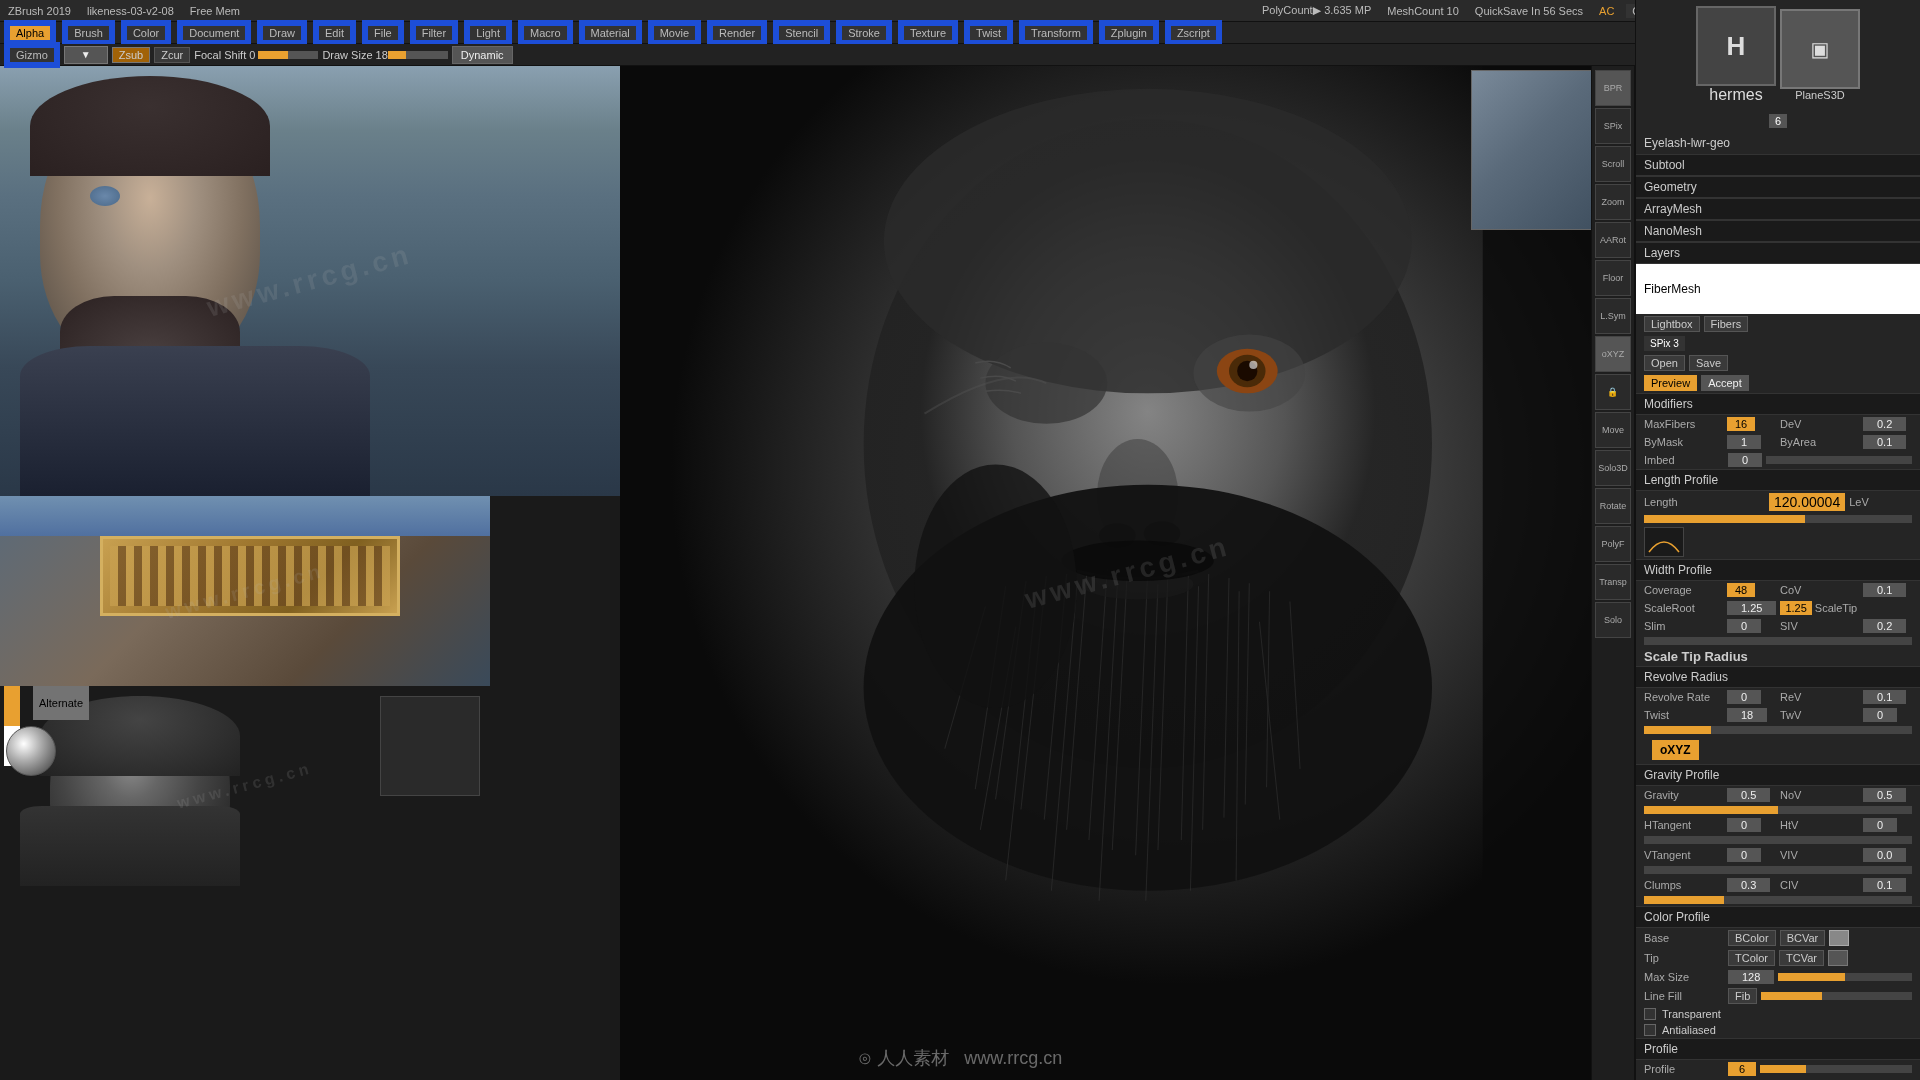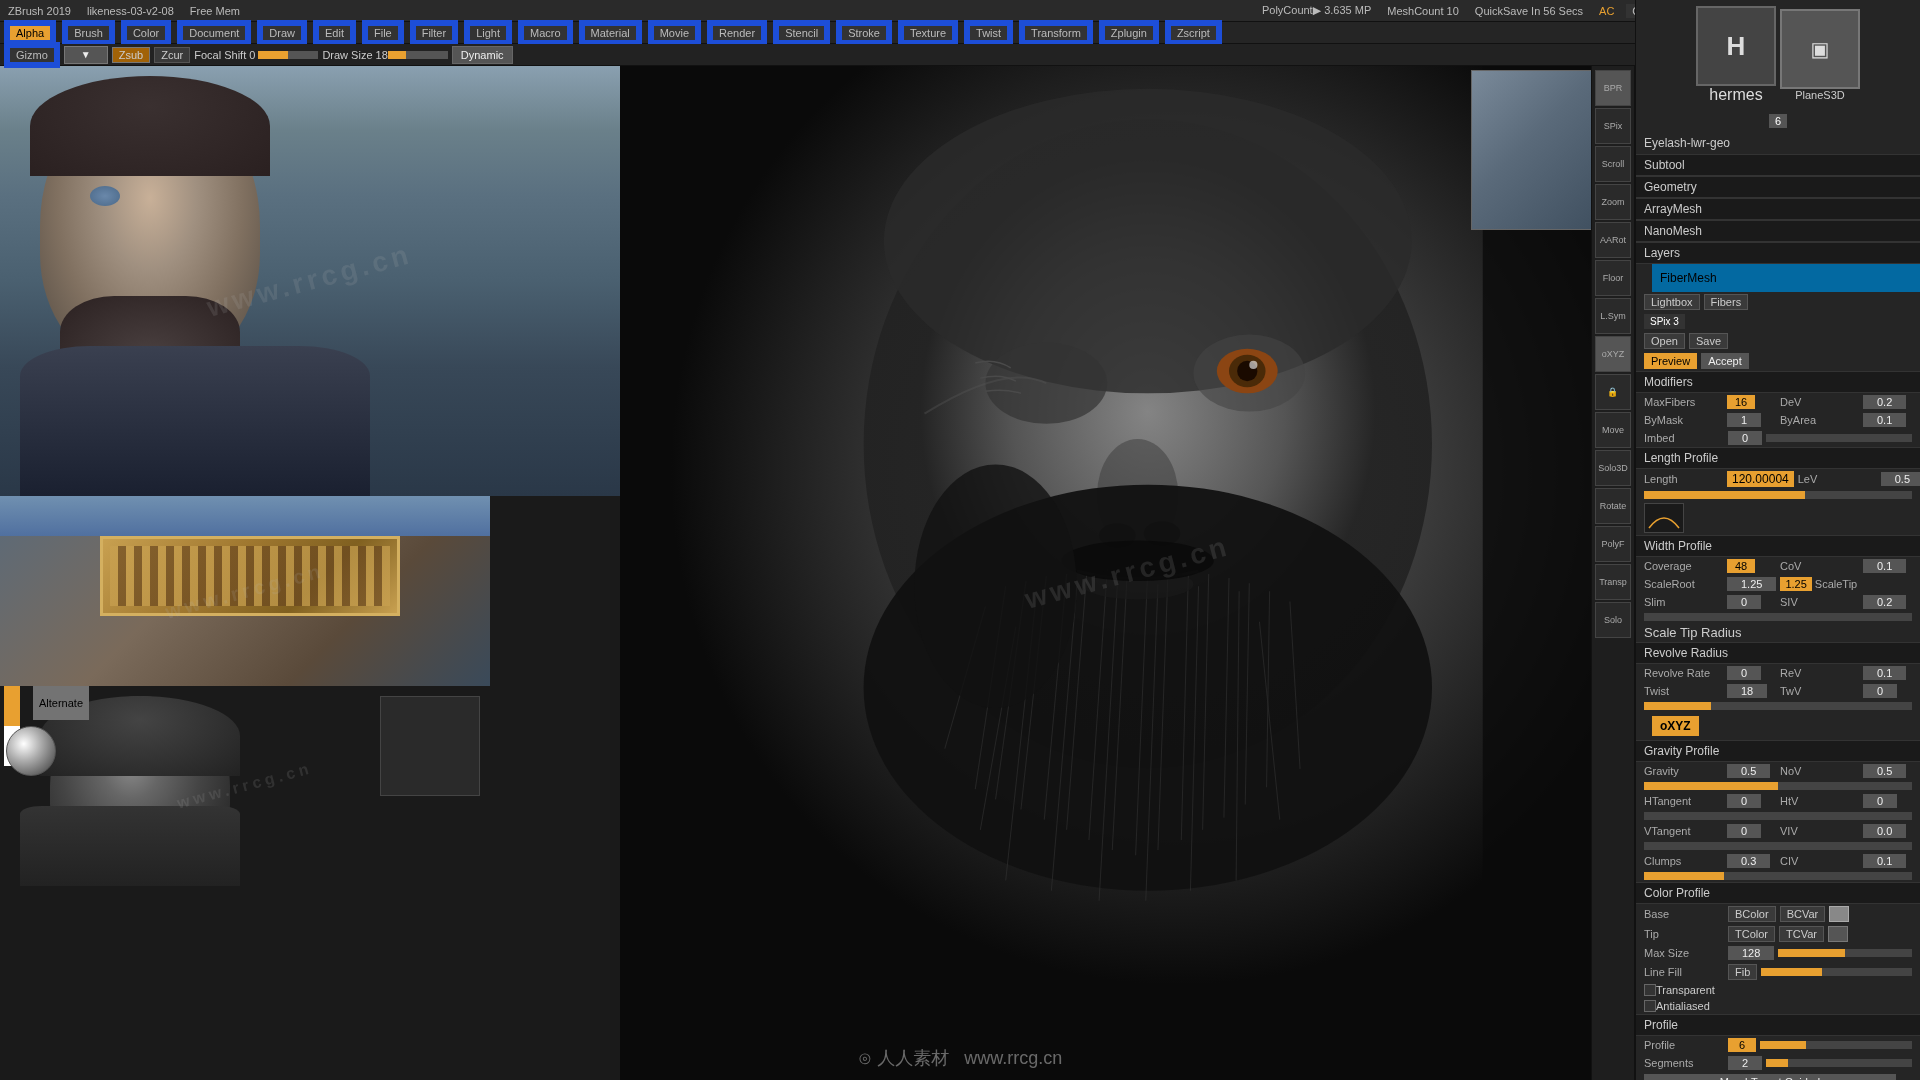--- a/index.html
+++ b/index.html
@@ -211,21 +211,21 @@
       font-weight: bold;
       cursor: pointer;
       margin: 2px 8px;
     }
 
     
     .checkbox-row {
       display: flex;
       align-items: center;
       padding: 2px 8px;
-      gap: 0;
+      gap: 6px;
     }
     .cb-box {
       width: 12px; height: 12px;
       border: 1px solid #666;
       background: #333;
       display: inline-block;
     }
 
     
     .profile-curve {
@@ -657,21 +657,21 @@
   <div class="section-title">Subtool</div>
 
   <div class="section-title">Geometry</div>
 
   <div class="section-title">ArrayMesh</div>
 
   <div class="section-title">NanoMesh</div>
 
   <div class="section-title">Layers</div>
 
-  <div style="background:#0369a1;color:#000;padding:7px 8px;font-size:12px;cursor:pointer;display:flex;justify-content:space-between;align-items:center;margin-left:16px;">
+  <div style="background:#ffffff;color:#000;padding:18px 8px;font-size:12px;cursor:pointer;display:flex;justify-content:space-between;align-items:center;">
     <span>FiberMesh</span>
   </div>
 
   <div class="rp-row">
     <button class="rp-btn">Lightbox</button>
     <button class="rp-btn">Fibers</button>
   </div>
 
   <div class="rp-row">
     <span class="spix-display">SPix 3</span>
@@ -716,21 +716,21 @@
     <div class="rp-slider" style="flex:1;">
         <div class="rp-slider-fill" style="width:0%"></div>
       </div>
   </div>
 
   <div class="section-title">Length Profile</div>
 
   <div class="two-col">
     <div class="col-half">
       <span class="rp-label">Length</span>
-      <span class="orange-val" style="font-size:12px;min-width:60px;">120.00004</span>
+      <span class="orange-val" style="font-size:14px;min-width:60px;margin-left:42px;">120.00004</span>
     </div>
     <div class="col-half">
       <span class="rp-label">LeV</span>
       <span class="gray-val">0.5</span>
     </div>
   </div>
   <div class="rp-row">
     <div class="rp-slider" style="flex:1;">
         <div class="rp-slider-fill" style="width:60%"></div>
       </div>
@@ -778,21 +778,21 @@
       <span class="gray-val">0.2</span>
     </div>
   </div>
   <div class="rp-row">
     <div class="rp-slider" style="flex:1;">
         <div class="rp-slider-fill" style="width:0%"></div>
       </div>
   </div>
 
   <div class="rp-row">
-    <span style="color:#ccc;font-size:13px;font-weight:normal;">Scale Tip Radius</span>
+    <span style="color:#ccc;font-size:13px;font-weight:bold;">Scale Tip Radius</span>
   </div>
 
   <div class="section-title">Revolve Radius</div>
 
   <div class="two-col">
     <div class="col-half">
       <span class="rp-label">Revolve Rate</span>
       <span class="gray-val">0</span>
     </div>
     <div class="col-half">

